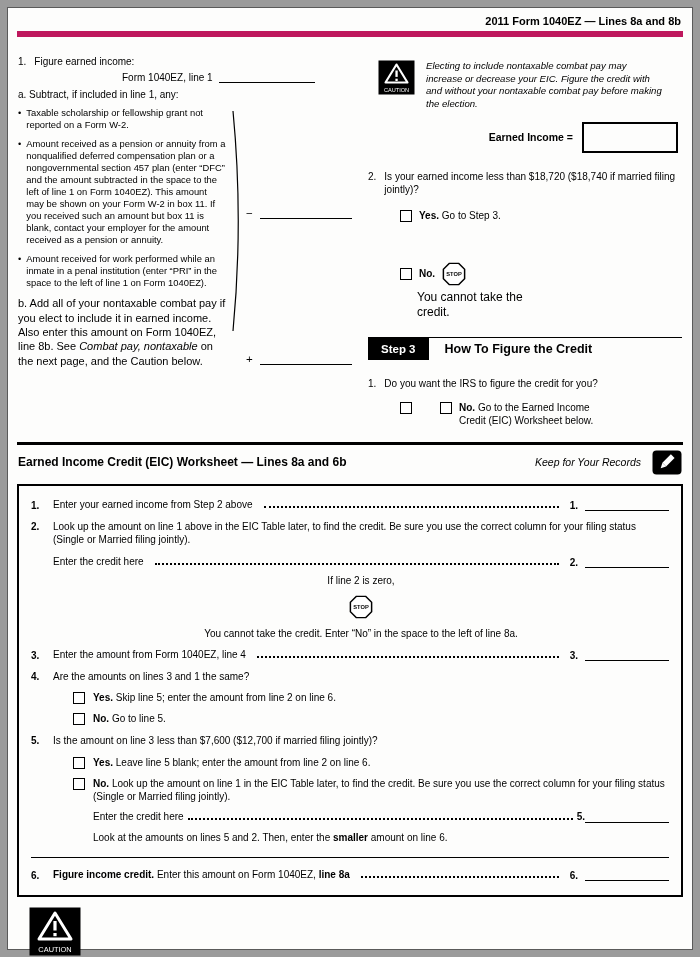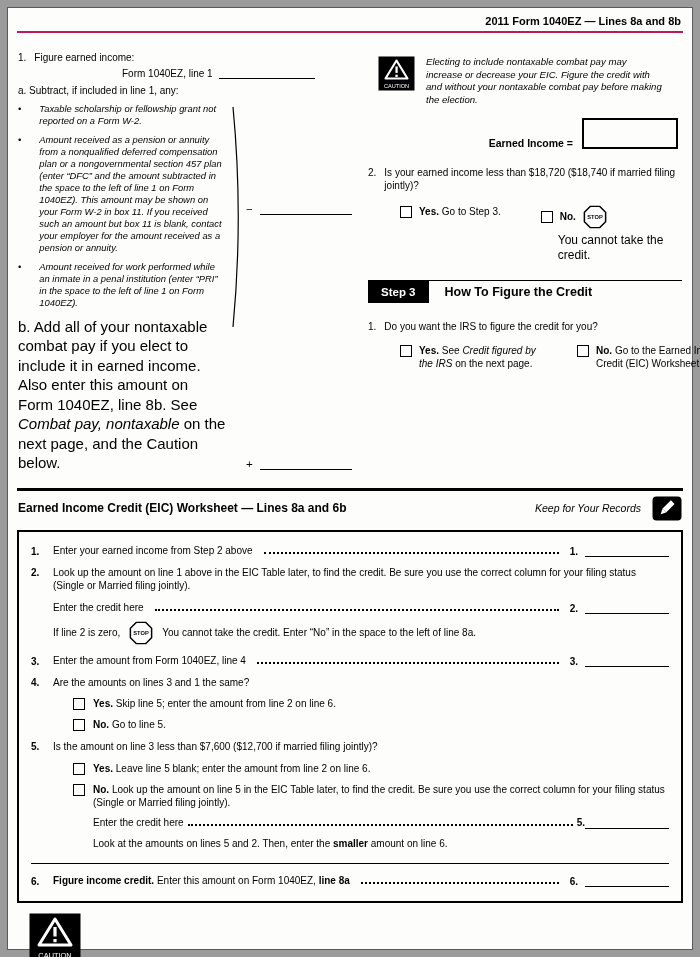--- a/index.html
+++ b/index.html
@@ -2,57 +2,57 @@
 <html><head>
 <meta charset="utf-8">
 <style>
   html, body { margin:0; padding:0; background:#9b9b9b; }
   body { width:700px; height:957px; font-family:"Liberation Sans", sans-serif; color:#000; }
   .page { box-sizing:border-box; width:686px; height:943px; margin:7px auto; background:#fdfdfc;
           border:1px solid #5a5a5a; padding:5px 9px 8px; display:flex; flex-direction:column; }
 
   
   .hdr-text { text-align:right; font-weight:bold; font-size:11px; padding:2px 2px 4px;
-              border-bottom:2px solid #be185d; }
+              border-bottom:6px solid #be185d; }
 
   
   .cols { display:flex; gap:14px; padding:10px 1px 0; }
   .col-l { width:336px; flex:none; }
   .col-r { flex:1; min-width:0; }
 
   .step-head { border-top:1px solid #000; display:flex; gap:16px; }
   .step-badge { background:#000; color:#fff; font-weight:bold; font-size:11.5px; padding:5px 13px; }
   .step-title { font-weight:bold; font-size:12.5px; align-self:center; }
 
   .num-item { font-size:10px; display:flex; gap:8px; margin:9px 0 3px; }
   .formline { display:flex; align-items:flex-end; gap:6px; margin:4px 0 6px; padding-left:104px; font-size:10px; }
   .blank { display:inline-block; border-bottom:1px solid #000; height:11px; background:transparent; }
   .w96 { width:96px; } .w92 { width:92px; } .w84 { width:84px; }
   .a-intro { font-size:10px; margin:5px 0 7px; }
 
   .sub-block { position:relative; }
   .bullets { width:208px; }
-  .bullet { display:flex; gap:18px; font-size:9.4px; line-height:1.28; margin-bottom:7px;font-style:italic; }
+  .bullet { display:flex; gap:5px; font-size:9.4px; line-height:1.28; margin-bottom:7px; }
   .bdot::before { content:"•"; }
   .paren { position:absolute; left:212px; top:2px; width:14px; height:224px; }
   .minus-row, .plus-row { position:absolute; display:flex; gap:7px; align-items:flex-end; font-size:11.5px; }
   .minus-row { left:228px; top:100px; }
   .plus-row { left:228px; bottom:3px; }
-  .b-para { width:208px; font-size:15px; line-height:1.3; margin-top:4px; }
+  .b-para { width:208px; font-size:11px; line-height:1.3; margin-top:4px; }
 
   
   .combat-note { display:flex; gap:11px; margin:13px 4px 0 10px; }
   .caution-sm { width:37px; height:35px; flex:none; }
   .note-text { font-style:italic; font-size:9.6px; line-height:1.32; max-width:238px; }
-  .ei-row { display:flex; justify-content:flex-end; align-items:flex-end; gap:9px; margin:11px 4px 0 0; }
+  .ei-row { display:flex; justify-content:flex-end; align-items:center; gap:9px; margin:11px 4px 0 0; }
   .ei-lbl { font-weight:bold; font-size:10.5px; }
   .ei-box { width:92px; height:27px; border:2px solid #000; flex:none; }
   .q { display:flex; gap:8px; font-size:10px; margin-top:17px; line-height:1.3; }
   .qtext { flex:1; }
-  .q2-ans { display:flex; gap:40px; margin:13px 0 15px 32px; }
+  .q2-ans { display:flex; gap:40px; margin:13px 0 15px 32px;flex-direction:column; }
   .ans { display:flex; gap:7px; align-items:flex-start; font-size:10px; line-height:1.3; }
   .cb { width:10px; height:10px; border:1.3px solid #000; flex:none; margin-top:1px; background:#fff; }
   .noline { display:flex; gap:7px; align-items:center; }
   .stop-sm { width:24px; height:24px; flex:none; }
   .no-sub { font-size:12px; margin:4px 0 0 17px; width:112px; line-height:1.3; }
   .s3 { margin-top:16px; }
   .s3-ans { display:flex; gap:28px; margin:11px 0 0 32px; }
   .s3y .anstext { width:130px; } .s3n .anstext { width:150px; }
   .anstext { font-size:10px; line-height:1.3; }
 
@@ -64,21 +64,21 @@
   .keep-text { font-style:italic; font-size:10.5px; }
   .pencil { width:30px; height:25px; }
   .ws-box { border:2px solid #000; margin-top:9px; padding:10px 12px 14px; font-size:10px; }
   .ws-row { display:flex; align-items:flex-end; gap:7px; margin-top:9px; }
   .ws-para { display:flex; gap:7px; margin-top:9px; line-height:1.35; }
   .wnum { font-weight:bold; width:15px; flex:none; }
   .wtext { line-height:1.3; }
   .dots { flex:1; min-width:12px; border-bottom:2px dotted #000; margin:0 4px 3px; }
   .wref { font-weight:bold; }
   .indent1 { margin-left:22px; }
-  .ws-stopline { display:flex; align-items:center; gap:9px; margin:7px 0 1px 22px; }
+  .ws-stopline { display:flex; align-items:center; gap:9px; margin:7px 0 1px 22px;flex-direction:column; }
   .ws-sub { display:flex; gap:8px; margin:8px 0 0 42px; line-height:1.3; }
   .sub-enter { display:flex; align-items:flex-end; margin-top:7px; }
   .sub-smaller { margin-top:8px; }
   .r6 { border-top:1.5px solid #000; margin-top:13px; padding-top:10px; }
 
   .bottom-caution { display:flex; gap:17px; align-items:center; margin:10px 4px 0 12px; }
   .caution-lg { width:52px; height:49px; flex:none; }
   .bc-text { font-style:italic; font-size:10.3px; line-height:1.5; max-width:530px; }
 
   .footer { margin-top:auto; }
@@ -193,21 +193,20 @@
       </div>
 
       <div class="q">
         <span>1.</span>
         <span class="qtext">Do you want the IRS to figure the credit for you?</span>
       </div>
 
       <div class="s3-ans">
         <div class="ans s3y">
           <span class="cb"></span>
-          <span class="anstext"><b>Yes.</b><span> See </span><i>Credit figured by the IRS</i><span> on the next page.</span></span>
         </div>
         <div class="ans s3n">
           <span class="cb"></span>
           <span class="anstext"><b>No.</b><span> Go to the Earned Income Credit (EIC) Worksheet below.</span></span>
         </div>
       </div>
     </div>
   </div>
 
   <div class="ws-band">
@@ -278,21 +277,21 @@
       <span class="wnum">5.</span>
       <span class="wtext">Is the amount on line 3 less than $7,600 ($12,700 if married filing jointly)?</span>
     </div>
     <div class="ws-sub">
       <span class="cb"></span>
       <span class="anstext"><b>Yes.</b><span> Leave line 5 blank; enter the amount from line 2 on line 6.</span></span>
     </div>
     <div class="ws-sub">
       <span class="cb"></span>
       <div class="anstext" style="flex:1;">
-        <div><b>No.</b><span> Look up the amount on line 5 in the EIC Table later, to find the credit. Be sure you use the correct column for your filing status (Single or Married filing jointly).</span></div>
+        <div><b>No.</b><span> Look up the amount on line 1 in the EIC Table later, to find the credit. Be sure you use the correct column for your filing status (Single or Married filing jointly).</span></div>
         <div class="sub-enter">
           <span>Enter the credit here</span>
           <span class="dots"></span>
           <span class="wref">5.</span>
           <span class="blank w84"></span>
         </div>
         <div class="sub-smaller">
           <span>Look at the amounts on lines 5 and 2. Then, enter the </span><b>smaller</b><span> amount on line 6.</span>
         </div>
       </div>

